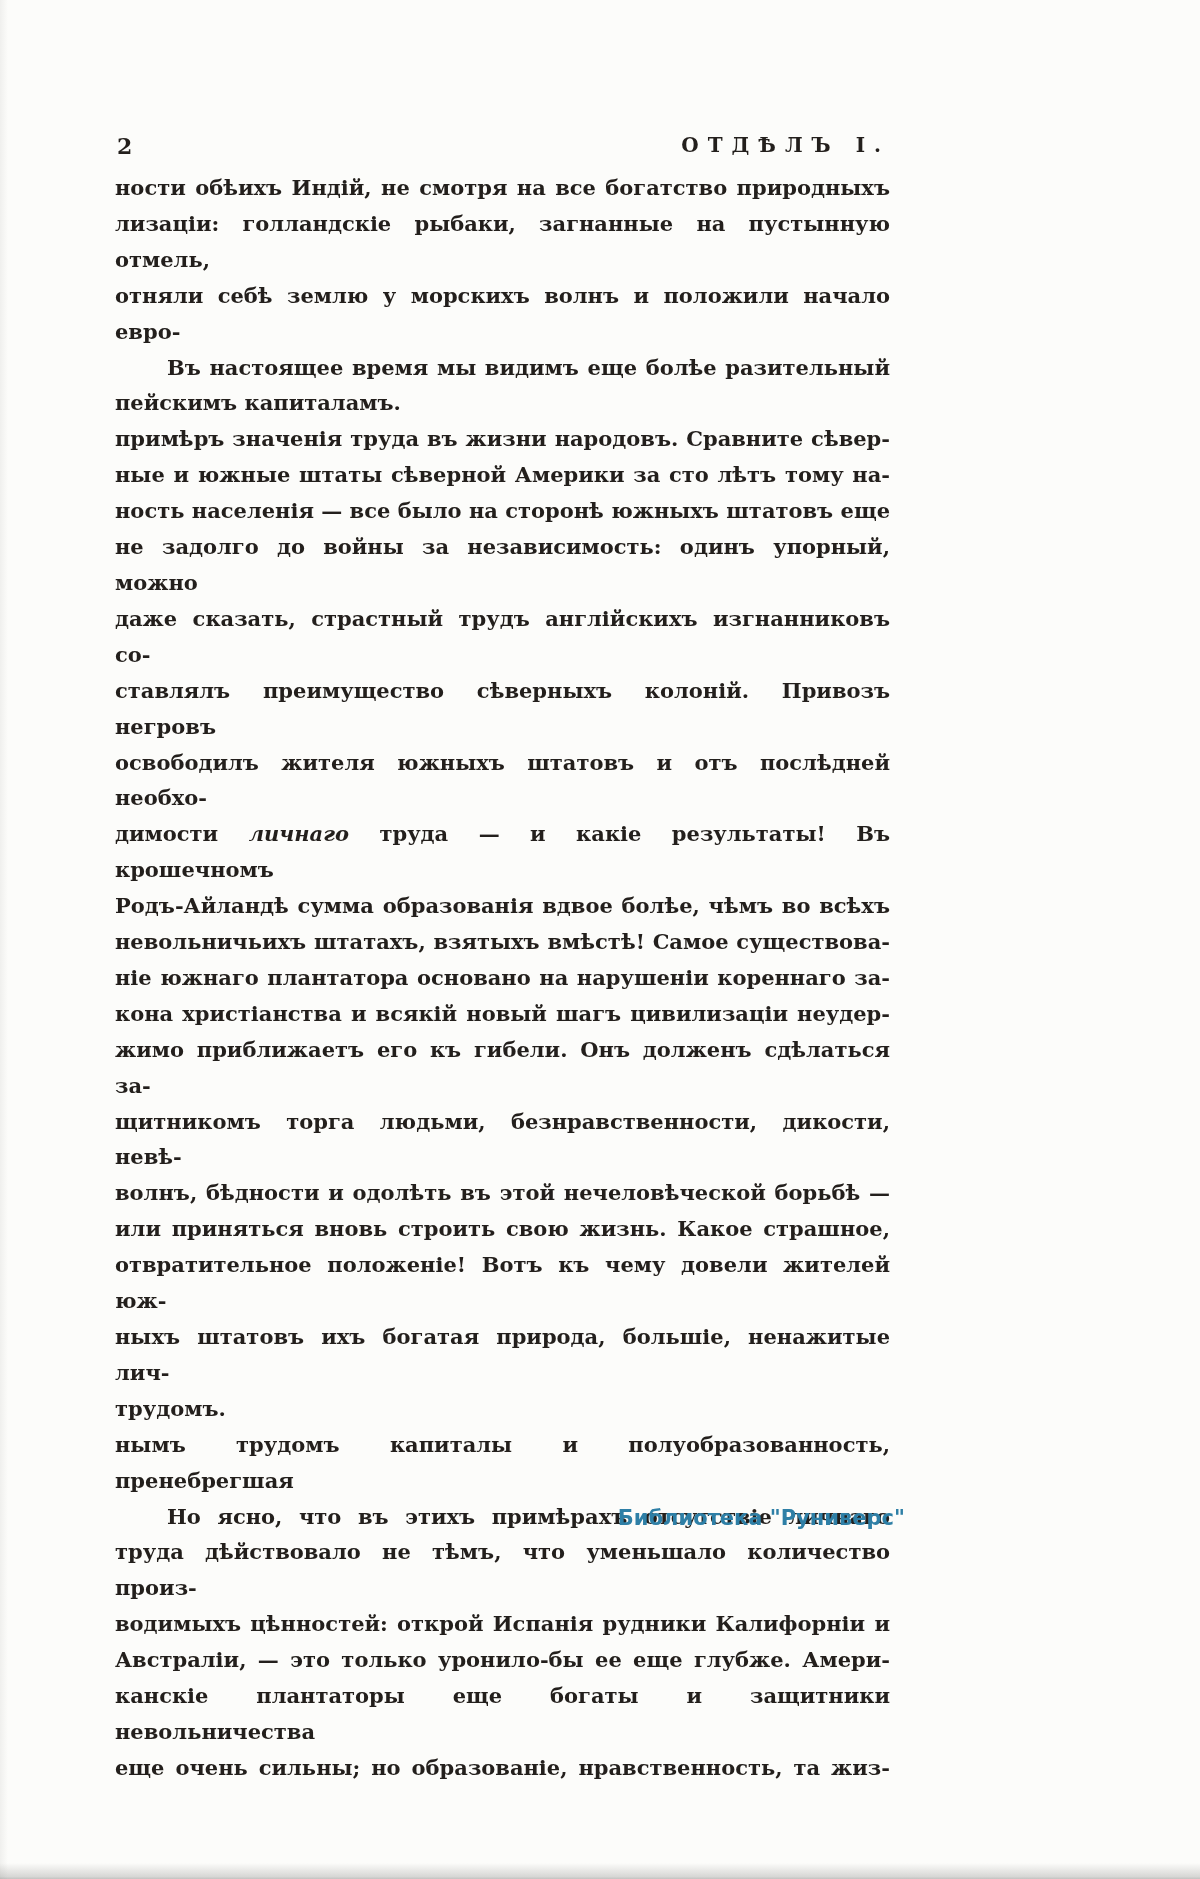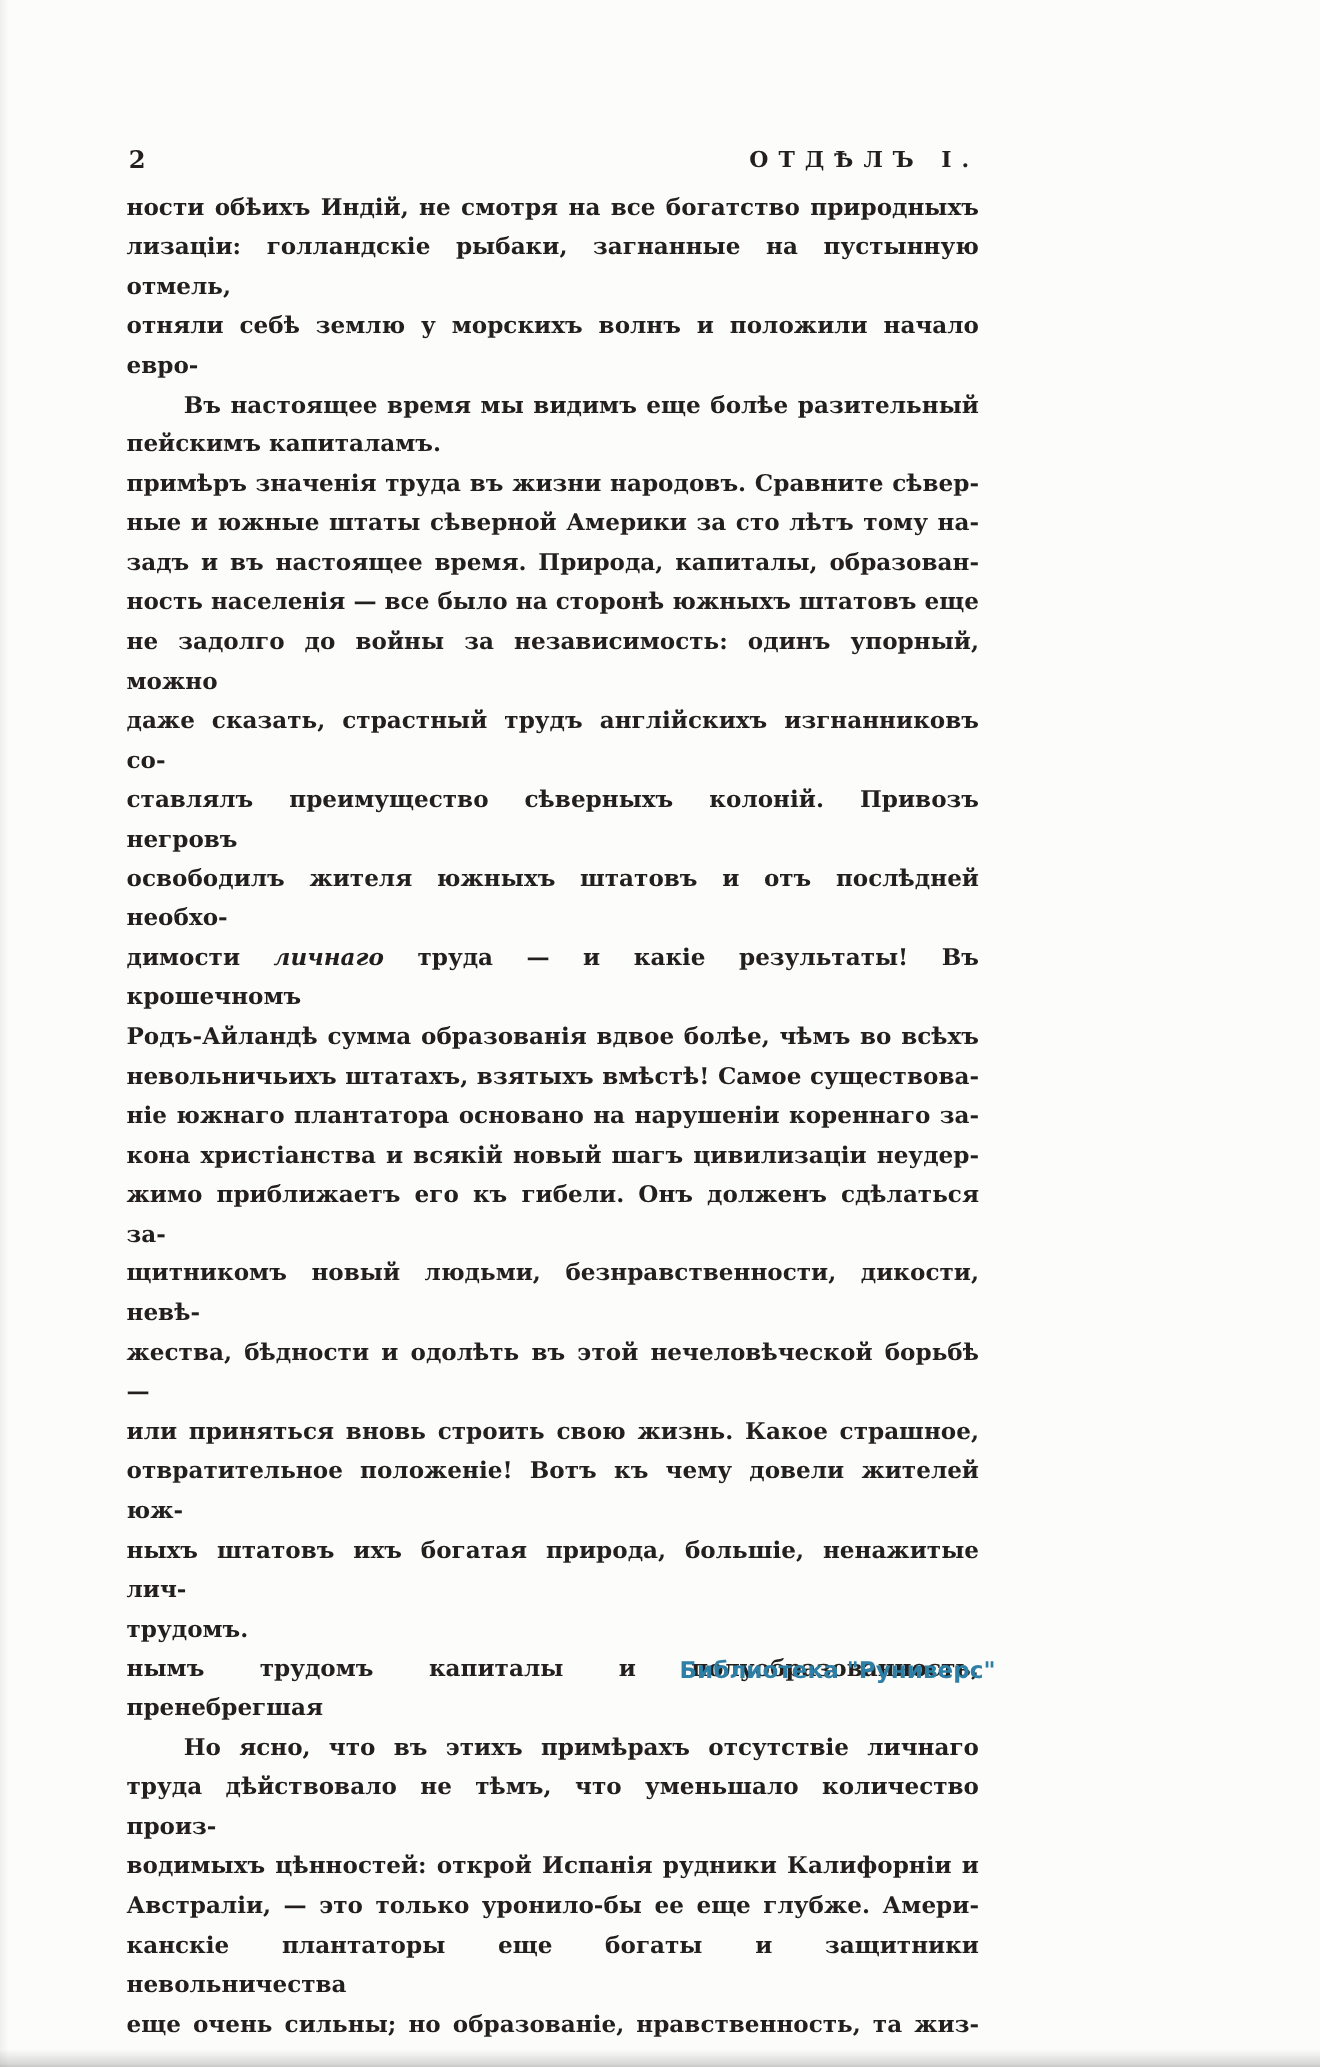--- a/index.html
+++ b/index.html
@@ -93,34 +93,33 @@
   </div>
 
   <div class="text-block">
       <div class="line">ности обѣихъ Индій, не смотря на все богатство природныхъ</div>
       <div class="line">лизаціи: голландскіе рыбаки, загнанные на пустынную отмель,</div>
       <div class="line">отняли себѣ землю у морскихъ волнъ и положили начало евро-</div>
       <div class="line indent">Въ настоящее время мы видимъ еще болѣе разительный</div>
       <div class="line para-end">пейскимъ капиталамъ.</div>
       <div class="line">примѣръ значенія труда въ жизни народовъ. Сравните сѣвер-</div>
       <div class="line">ные и южные штаты сѣверной Америки за сто лѣтъ тому на-</div>
-      <div class="line">задъ и въ настоящее время. Природа, капиталы, образован-</div>
       <div class="line">ность населенія — все было на сторонѣ южныхъ штатовъ еще</div>
       <div class="line">не задолго до войны за независимость: одинъ упорный, можно</div>
       <div class="line">даже сказать, страстный трудъ англійскихъ изгнанниковъ со-</div>
       <div class="line">ставлялъ преимущество сѣверныхъ колоній. Привозъ негровъ</div>
       <div class="line">освободилъ жителя южныхъ штатовъ и отъ послѣдней необхо-</div>
       <div class="line">димости <i>личнаго</i> труда — и какіе результаты! Въ крошечномъ</div>
       <div class="line">Родъ-Айландѣ сумма образованія вдвое болѣе, чѣмъ во всѣхъ</div>
       <div class="line">невольничьихъ штатахъ, взятыхъ вмѣстѣ! Самое существова-</div>
       <div class="line">ніе южнаго плантатора основано на нарушеніи кореннаго за-</div>
       <div class="line">кона христіанства и всякій новый шагъ цивилизаціи неудер-</div>
       <div class="line">жимо приближаетъ его къ гибели. Онъ долженъ сдѣлаться за-</div>
-      <div class="line">щитникомъ новый людьми, безнравственности, дикости, невѣ-</div>
-      <div class="line">жества, бѣдности и одолѣть въ этой нечеловѣческой борьбѣ —</div>
+      <div class="line">щитникомъ торга людьми, безнравственности, дикости, невѣ-</div>
+      <div class="line">волнъ, бѣдности и одолѣть въ этой нечеловѣческой борьбѣ —</div>
       <div class="line">или приняться вновь строить свою жизнь. Какое страшное,</div>
       <div class="line">отвратительное положеніе! Вотъ къ чему довели жителей юж-</div>
       <div class="line">ныхъ штатовъ ихъ богатая природа, большіе, ненажитые лич-</div>
       <div class="line para-end">трудомъ.</div>
       <div class="line">нымъ трудомъ капиталы и полуобразованность, пренебрегшая</div>
       <div class="line indent">Но ясно, что въ этихъ примѣрахъ отсутствіе личнаго</div>
       <div class="line">труда дѣйствовало не тѣмъ, что уменьшало количество произ-</div>
       <div class="line">водимыхъ цѣнностей: открой Испанія рудники Калифорніи и</div>
       <div class="line">Австраліи, — это только уронило-бы ее еще глубже. Амери-</div>
       <div class="line">канскіе плантаторы еще богаты и защитники невольничества</div>

